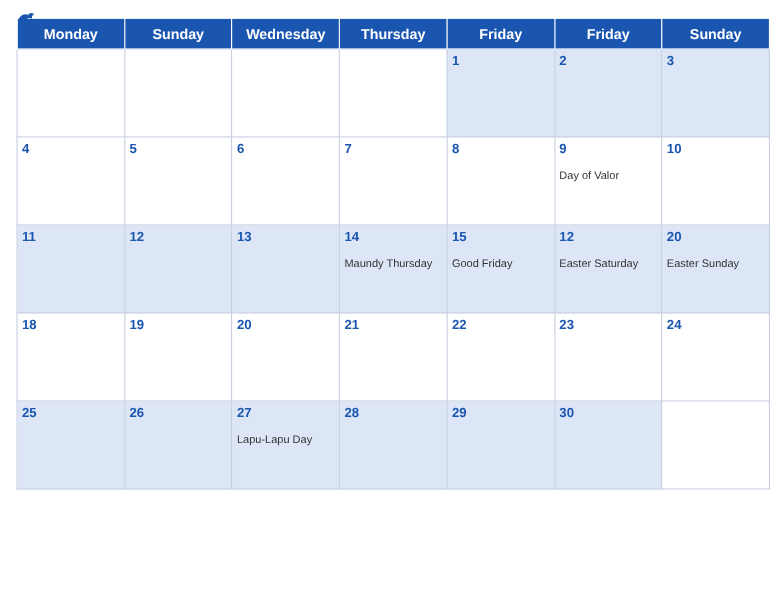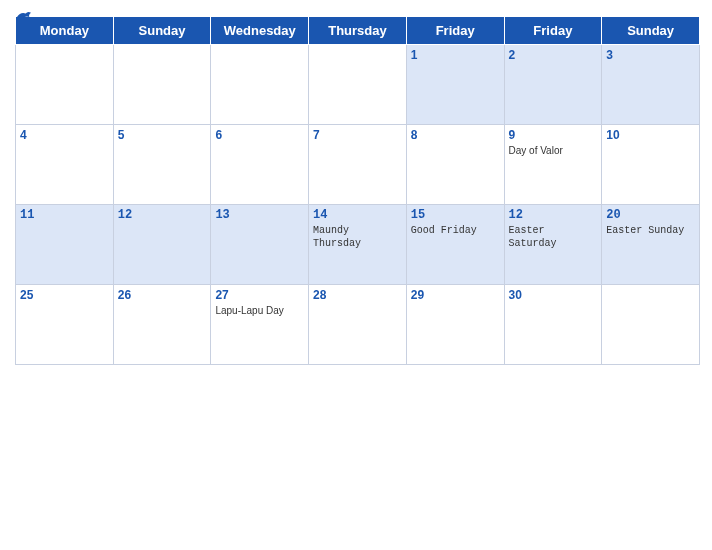--- a/index.html
+++ b/index.html
@@ -90,31 +90,31 @@
     }
     .day-num {
       font-size: 12px;
       color: #1a56b0;
       font-weight: bold;
       display: block;
     }
     .holiday {
       font-size: 10px;
       color: #333;
-      margin-top: 2px;
+      margin-top: 12px;
       display: block;
       line-height: 1.3;
     }
     .empty {
       background: #fff !important;
     }
     
     .row1 td { background: #dce6f7; }
     .row2 td { background: #fff; }
-    .row3 td { background: #dce6f7; font-family: Liberation Mono, monospace; }
+    .row3 td { background: #dce6f7; }
     .row4 td { background: #fff; }
     .row5 td { background: #dce6f7; }
     .empty { background: #fff !important; }
   </style>
 </head>
 <body>
 
 <div class="calendar-wrapper">
   <div class="header">
     <div class="logo">
@@ -202,20 +202,43 @@
           </td>
           <td>
             <span class="day-num">12</span>
             <span class="holiday">Easter Saturday</span>
           </td>
           <td>
             <span class="day-num">20</span>
             <span class="holiday">Easter Sunday</span>
           </td>
         </tr>
+        <tr class="row4">
+          <td>
+            <span class="day-num">18</span>
+          </td>
+          <td>
+            <span class="day-num">19</span>
+          </td>
+          <td>
+            <span class="day-num">20</span>
+          </td>
+          <td>
+            <span class="day-num">21</span>
+          </td>
+          <td>
+            <span class="day-num">22</span>
+          </td>
+          <td>
+            <span class="day-num">23</span>
+          </td>
+          <td>
+            <span class="day-num">24</span>
+          </td>
+        </tr>
         <tr class="row5">
           <td>
             <span class="day-num">25</span>
           </td>
           <td>
             <span class="day-num">26</span>
           </td>
           <td>
             <span class="day-num">27</span>
             <span class="holiday">Lapu-Lapu Day</span>

